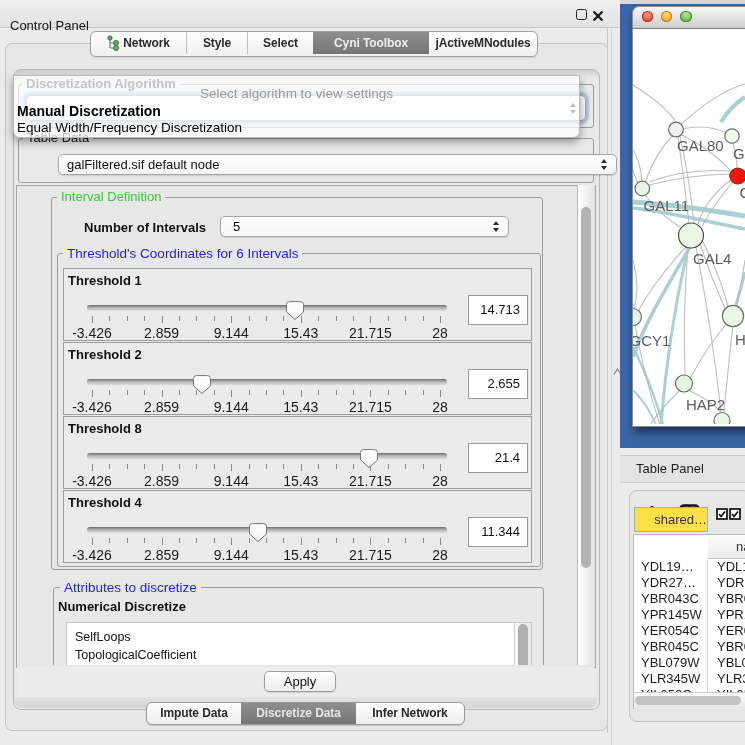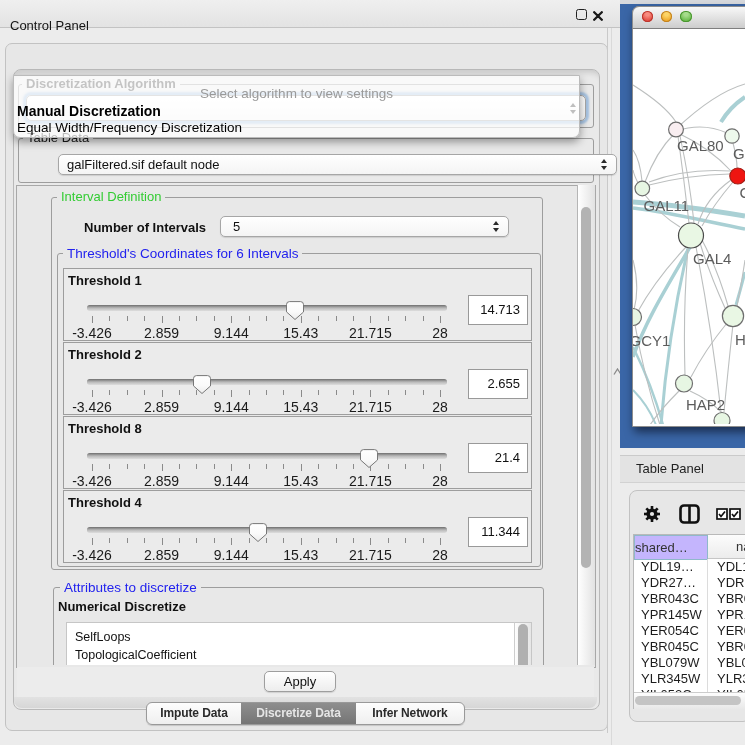--- a/index.html
+++ b/index.html
@@ -20,20 +20,30 @@
     <div class="abs" style="left:10px;top:18px;font-size:13px;color:#151515;">Control Panel</div>
     <div class="abs" style="left:576px;top:9px;width:9px;height:9px;border:1.6px solid #222;border-radius:2.5px;"></div>
     <svg class="abs" style="left:593px;top:10.5px" width="10" height="10">
       <path d="M1.2 1.2 L8.8 8.8 M8.8 1.2 L1.2 8.8" stroke="#1a1a1a" stroke-width="2.3" stroke-linecap="round"></path>
     </svg>
     <div class="abs" style="left:5px;top:43px;width:601px;height:686px;background:#e7e7e7;border:1px solid #c2c2c2;border-radius:7px;"></div>
     <div class="abs" style="left:607px;top:28px;width:1px;height:705px;background:#c9c9c9;"></div>
     <div class="abs" style="left:611px;top:28px;width:1px;height:717px;background:#d9d9d9;"></div>
     <div class="abs" style="left:13px;top:69px;width:585px;height:639px;background:#e9e9e9;border:1px solid #b9b9b9;border-radius:8px;box-shadow:inset 0 7px 6px -5px rgba(0,0,0,0.16);"></div>
     <div class="abs" style="left:14px;top:697px;width:583px;height:11px;background:linear-gradient(#e2e2e2,#d6d6d6);border-radius:0 0 8px 8px;"></div>
+    <div class="abs" style="left:90px;top:31px;height:24px;border:1px solid #a0a0a0;border-radius:6px;overflow:hidden;background:linear-gradient(#fdfdfd,#f1f1f1);white-space:nowrap;box-shadow:0 1px 1px rgba(0,0,0,0.1);"><span class="seg" style="width:95px;"><svg width="13" height="16" style="vertical-align:-4px">
+          <g stroke="#7a7a7a" stroke-width="1.2">
+            <line x1="3" y1="3" x2="3" y2="13"></line>
+            <line x1="3" y1="8" x2="8.5" y2="8"></line>
+            <line x1="3" y1="13" x2="8.5" y2="13"></line>
+          </g>
+          <circle cx="3" cy="3" r="2.1" fill="#4aa848" stroke="#2c7f2c"></circle>
+          <circle cx="9" cy="8" r="2.5" fill="#63ab63" stroke="#3c7a3c"></circle>
+          <circle cx="9" cy="13" r="2.5" fill="#63ab63" stroke="#3c7a3c"></circle>
+        </svg> Network</span><span class="seg" style="width:60px;border-left:1px solid #bdbdbd;">Style</span><span class="seg" style="width:65px;border-left:1px solid #bdbdbd;">Select</span><span class="seg" style="width:116px;background:linear-gradient(#8e8e8e,#757575);color:#efefef;">Cyni Toolbox</span><span class="seg" style="width:108px;">jActiveMNodules</span></div>
     <div class="abs" style="left:18px;top:84px;width:574px;height:42px;border:1px solid #9d9d9d;border-radius:3px;"></div>
     <div class="abs" style="left:22px;top:77px;background:#e9e9e9;padding:0 4px;font-size:13px;font-weight:bold;color:#3a3a3a;line-height:14px;">Discretization Algorithm</div>
     <div class="combo" style="left:26px;top:95px;width:558px;height:24px;box-shadow:0 0 2px 3px rgba(110,160,215,0.55);">
       <span class="stepper"></span>
     </div>
     <div class="abs" style="left:18px;top:138px;width:574px;height:43px;border:1px solid #9d9d9d;border-radius:3px;"></div>
     <div class="abs" style="left:23px;top:131px;background:#e9e9e9;padding:0 4px;font-size:13px;color:#1a1a1a;line-height:14px;">Table Data</div>
     <div class="combo" style="left:26px;top:154px;width:557px;height:18.5px;margin-left:32px;">
       <span style="position:absolute;left:8px;top:0;line-height:19px;font-size:13px;color:#111;">galFiltered.sif default node</span>
       <span class="stepper"></span>
@@ -333,21 +343,21 @@
     </svg>
     <svg class="abs" style="left:716px;top:508px" width="12" height="12">
       <rect x="1" y="1" width="10" height="10" fill="#fff" stroke="#111" stroke-width="1.7"></rect>
       <path d="M3 6 L5 8.5 L9 3.5" fill="none" stroke="#111" stroke-width="1.7"></path>
     </svg>
     <svg class="abs" style="left:729px;top:508px" width="12" height="12">
       <rect x="1" y="1" width="10" height="10" fill="#fff" stroke="#111" stroke-width="1.7"></rect>
       <path d="M3 6 L5 8.5 L9 3.5" fill="none" stroke="#111" stroke-width="1.7"></path>
     </svg>
     <div class="abs" style="left:633px;top:534px;width:112px;height:174px;background:#fff;border-left:1px solid #b9b9b9;border-top:1px solid #b9b9b9;"></div>
-    <div class="abs" style="left:634px;top:535px;width:72px;height:23px;background:#c4b5fd;border:1px solid #8fb8ca;text-align:left;line-height:23px;font-size:13px;color:#333;">shared…</div>
+    <div class="abs" style="left:634px;top:507px;width:72px;height:23px;background:#fde047;border:1px solid #8fb8ca;text-align:right;line-height:23px;font-size:13px;color:#333;">shared…</div>
     <div class="abs" style="left:708px;top:535px;width:40px;height:23px;background:linear-gradient(#fcfcfc,#ececec);border-bottom:1px solid #c6c6c6;font-size:13px;color:#333;line-height:23px;"><span style="padding-left:28px;">na</span></div>
     <div class="abs" style="left:707px;top:559px;width:1px;height:133px;background:#dcdcdc;"></div>
     <div class="abs" style="left:641px;top:559px;width:70px;height:133px;overflow:hidden;font-size:13px;color:#1d1d1d;">
       <div style="height:16px;line-height:16px;">YDL19…</div>
       <div style="height:16px;line-height:16px;">YDR27…</div>
       <div style="height:16px;line-height:16px;">YBR043C</div>
       <div style="height:16px;line-height:16px;">YPR145W</div>
       <div style="height:16px;line-height:16px;">YER054C</div>
       <div style="height:16px;line-height:16px;">YBR045C</div>
       <div style="height:16px;line-height:16px;">YBL079W</div>

